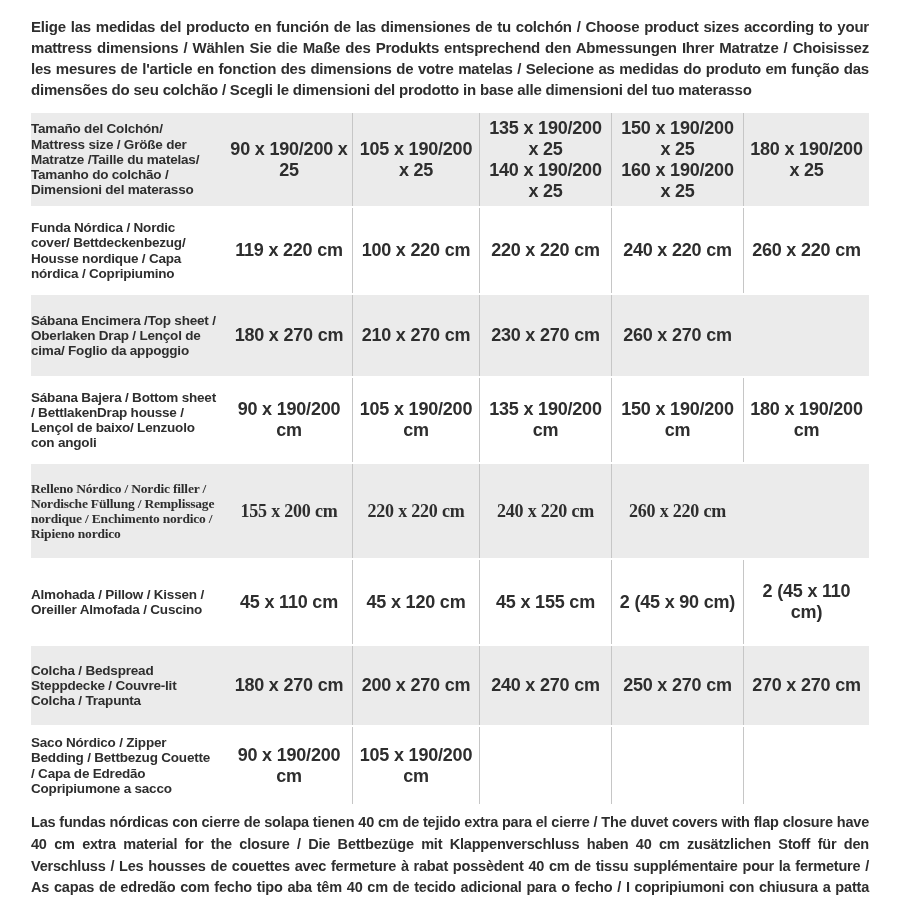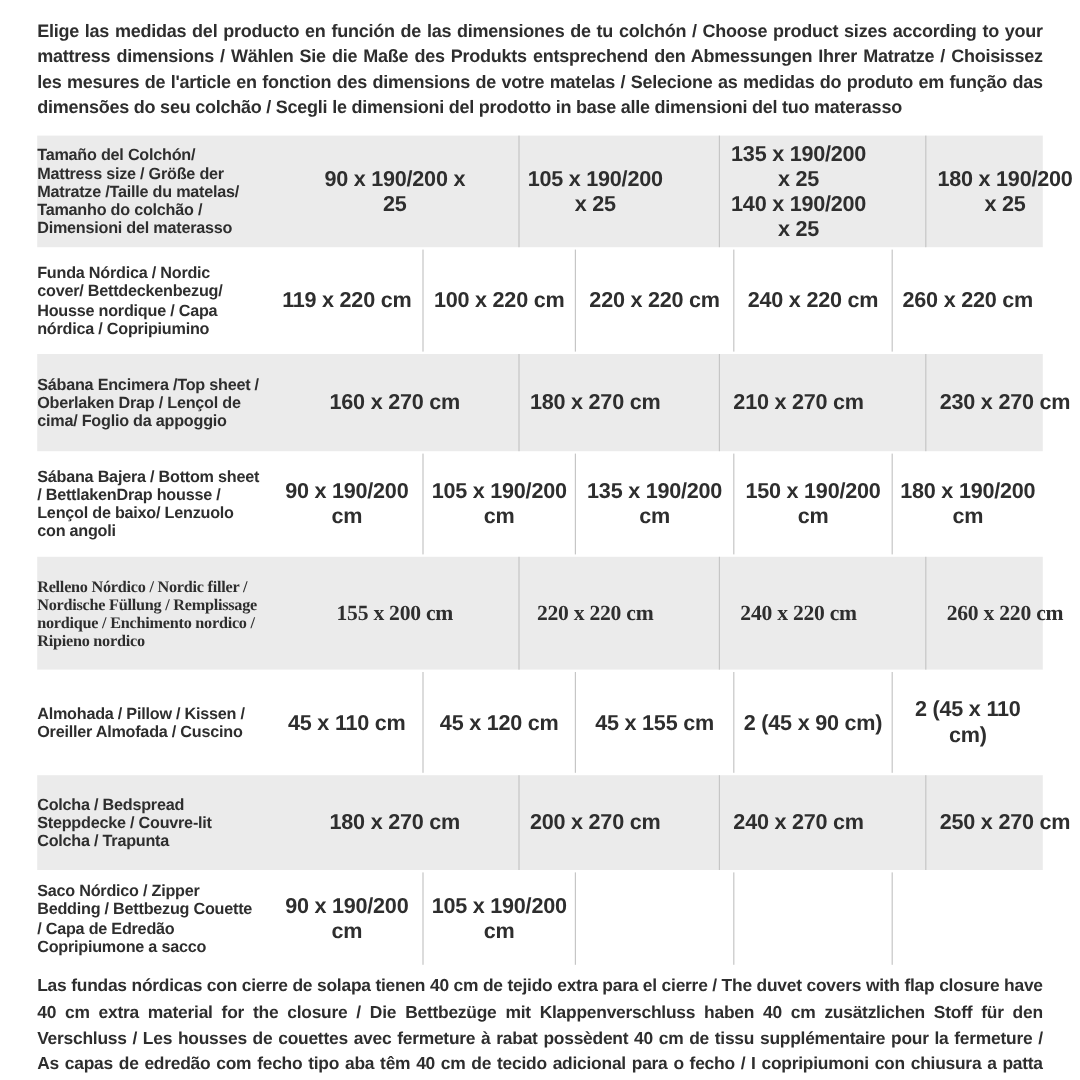--- a/index.html
+++ b/index.html
@@ -22,21 +22,21 @@
     text-align:justify;
     margin-bottom:13px;
   }
   .size-table{width:838px;}
   .row{
     display:grid;
     grid-template-columns:195px 126px 127px 132px 132px 126px;
     align-items:center;
     margin-bottom:2px;
   }
-  .row.gray{background:var(--row-gray);gap:40px;}
+  .row.gray{background:var(--row-gray);}
   .cell{
     height:100%;
     display:flex;
     align-items:center;
     justify-content:center;
     text-align:center;
     font-weight:bold;
     font-size:18px;
     white-space:pre-line;
     padding:4px 2px;
@@ -73,35 +73,36 @@
 <p class="intro">Elige las medidas del producto en función de las dimensiones de tu colchón / Choose product sizes according to your mattress dimensions / Wählen Sie die Maße des Produkts entsprechend den Abmessungen Ihrer Matratze / Choisissez les mesures de l'article en fonction des dimensions de votre matelas / Selecione as medidas do produto em função das dimensões do seu colchão / Scegli le dimensioni del prodotto in base alle dimensioni del tuo materasso</p>
 
 <div class="size-table">
 
   <div class="row gray r0">
     <div class="cell label">Tamaño del Colchón/ Mattress size / Größe der Matratze /Taille du matelas/ Tamanho do colchão / Dimensioni del materasso</div>
     <div class="cell value">90 x 190/200 x 25</div>
     <div class="cell value">105 x 190/200 x 25</div>
     <div class="cell value">135 x 190/200 x 25
 140 x 190/200 x 25</div>
+    <div class="cell value">150 x 190/200 x 25
+160 x 190/200 x 25</div>
     <div class="cell value">180 x 190/200 x 25</div>
   </div>
 
   <div class="row r1">
     <div class="cell label">Funda Nórdica /  Nordic cover/ Bettdeckenbezug/ Housse nordique  / Capa nórdica / Copripiumino</div>
     <div class="cell value">119 x 220 cm</div>
     <div class="cell value">100 x 220 cm</div>
     <div class="cell value">220 x 220 cm</div>
     <div class="cell value">240 x 220 cm</div>
     <div class="cell value">260 x 220 cm</div>
   </div>
 
   <div class="row gray r2">
     <div class="cell label">Sábana Encimera /Top sheet / Oberlaken Drap / Lençol de cima/ Foglio da appoggio</div>
-    <div class="cell value">160 x 270 cm</div>
     <div class="cell value">180 x 270 cm</div>
     <div class="cell value">210 x 270 cm</div>
     <div class="cell value">230 x 270 cm</div>
     <div class="cell value">260 x 270 cm</div>
   </div>
 
   <div class="row r3">
     <div class="cell label">Sábana Bajera / Bottom sheet / BettlakenDrap housse / Lençol de baixo/ Lenzuolo con angoli</div>
     <div class="cell value">90 x 190/200 cm</div>
     <div class="cell value">105 x 190/200 cm</div>

